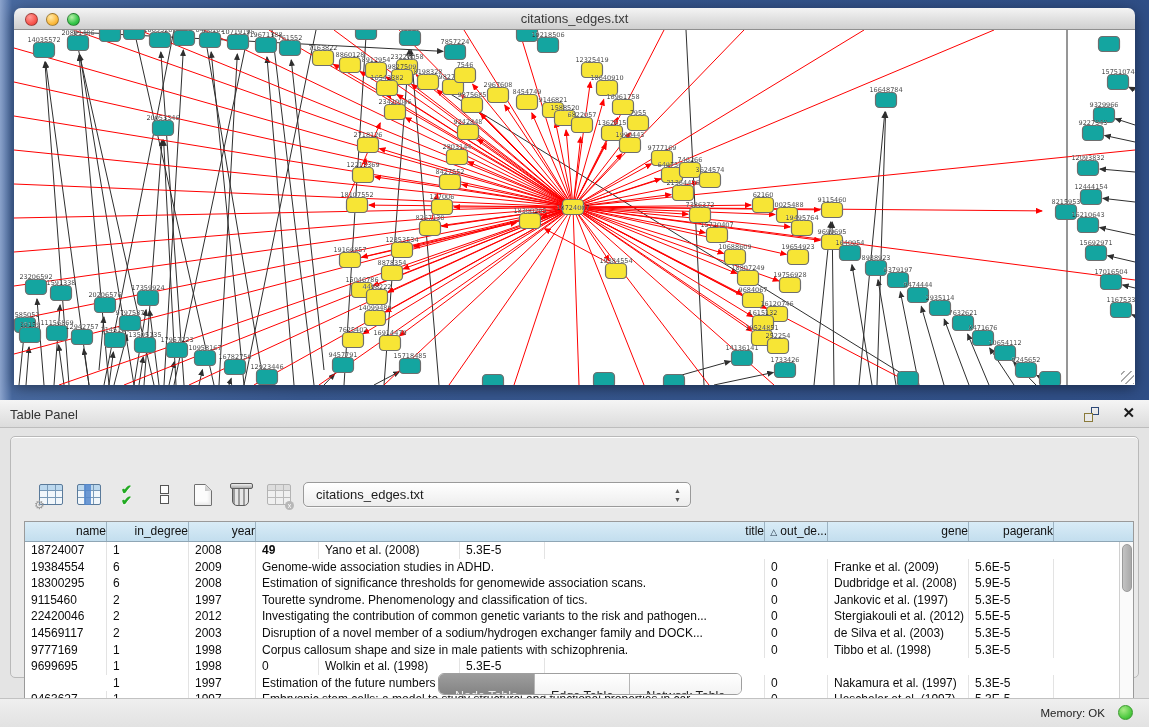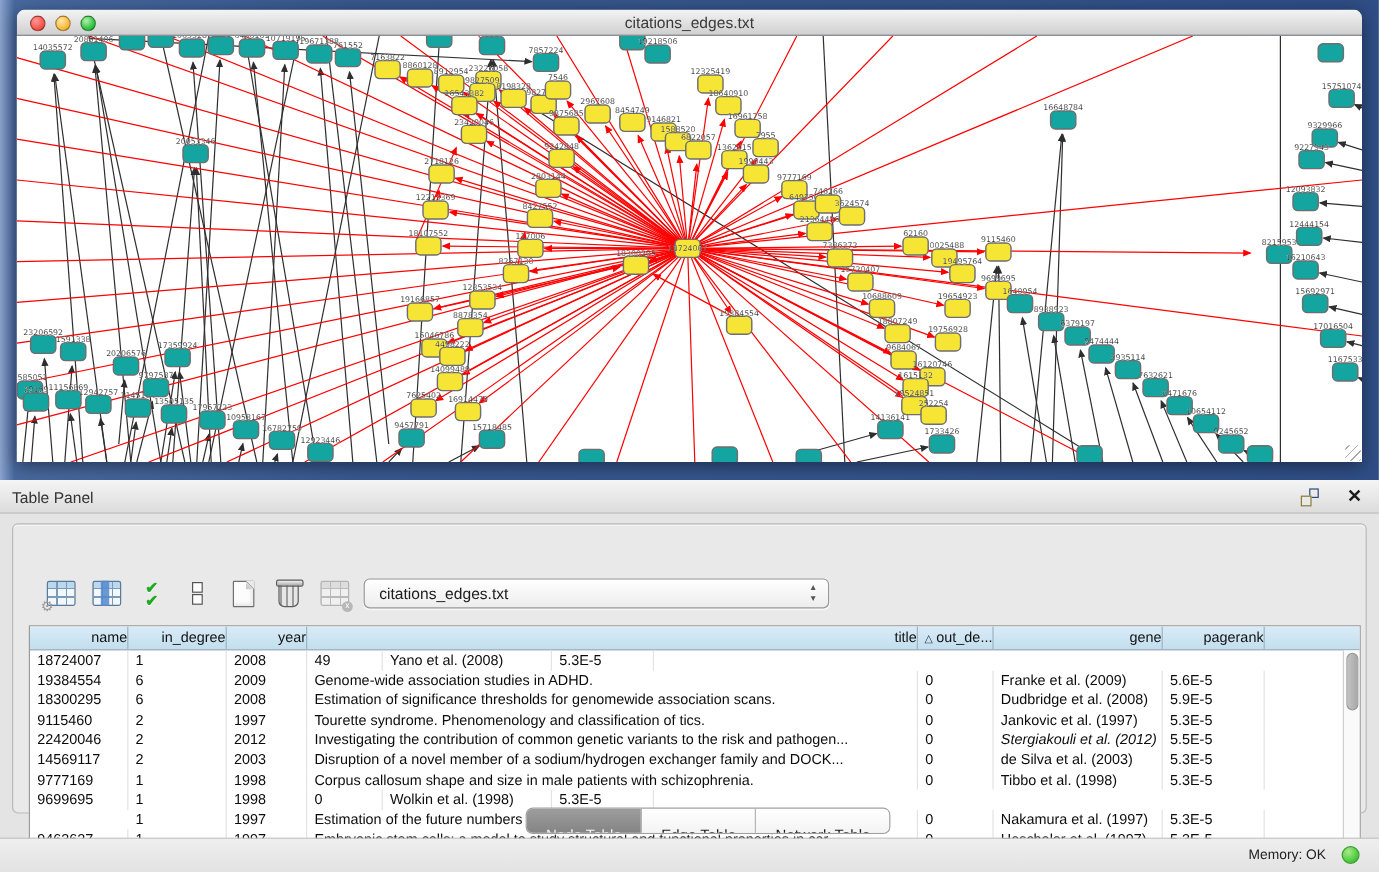--- a/index.html
+++ b/index.html
@@ -848,21 +848,21 @@
           <div class="th" style="width: 63px;"><span class="sort">△</span><span>out_de...</span></div>
           <div class="th" style="width: 141px;"><span>gene</span></div>
           <div class="th" style="width: 85px;"><span>pagerank</span></div>
           <div class="th" style="width: 67px; border-right: none;"></div>
         </div>
       <div id="tbody">
           <div class="trow">
             <div class="td" style="width: 82px;">18724007</div>
             <div class="td" style="width: 82px;">1</div>
             <div class="td" style="width: 67px;">2008</div>
-            <div class="td" style="width: 63px;">49</div>
+            <div class="td" style="width: 63px; font-weight: bold;">49</div>
             <div class="td" style="width: 141px;">Yano et al. (2008)</div>
             <div class="td" style="width: 85px;">5.3E-5</div>
           </div>
           <div class="trow">
             <div class="td" style="width: 82px;">19384554</div>
             <div class="td" style="width: 82px;">6</div>
             <div class="td" style="width: 67px;">2009</div>
             <div class="td" style="width: 509px;">Genome-wide association studies in ADHD.</div>
             <div class="td" style="width: 63px;">0</div>
             <div class="td" style="width: 141px;">Franke et al. (2009)</div>
@@ -885,21 +885,21 @@
             <div class="td" style="width: 63px;">0</div>
             <div class="td" style="width: 141px;">Jankovic et al. (1997)</div>
             <div class="td" style="width: 85px;">5.3E-5</div>
           </div>
           <div class="trow">
             <div class="td" style="width: 82px;">22420046</div>
             <div class="td" style="width: 82px;">2</div>
             <div class="td" style="width: 67px;">2012</div>
             <div class="td" style="width: 509px;">Investigating the contribution of common genetic variants to the risk and pathogen...</div>
             <div class="td" style="width: 63px;">0</div>
-            <div class="td" style="width: 141px; font-style: italic;">Stergiakouli et al. (2012)</div>
+            <div class="td" style="width: 141px;">Stergiakouli et al. (2012)</div>
             <div class="td" style="width: 85px;">5.5E-5</div>
           </div>
           <div class="trow">
             <div class="td" style="width: 82px;">14569117</div>
             <div class="td" style="width: 82px;">2</div>
             <div class="td" style="width: 67px;">2003</div>
             <div class="td" style="width: 509px;">Disruption of a novel member of a sodium/hydrogen exchanger family and DOCK...</div>
             <div class="td" style="width: 63px;">0</div>
             <div class="td" style="width: 141px;">de Silva et al. (2003)</div>
             <div class="td" style="width: 85px;">5.3E-5</div>

